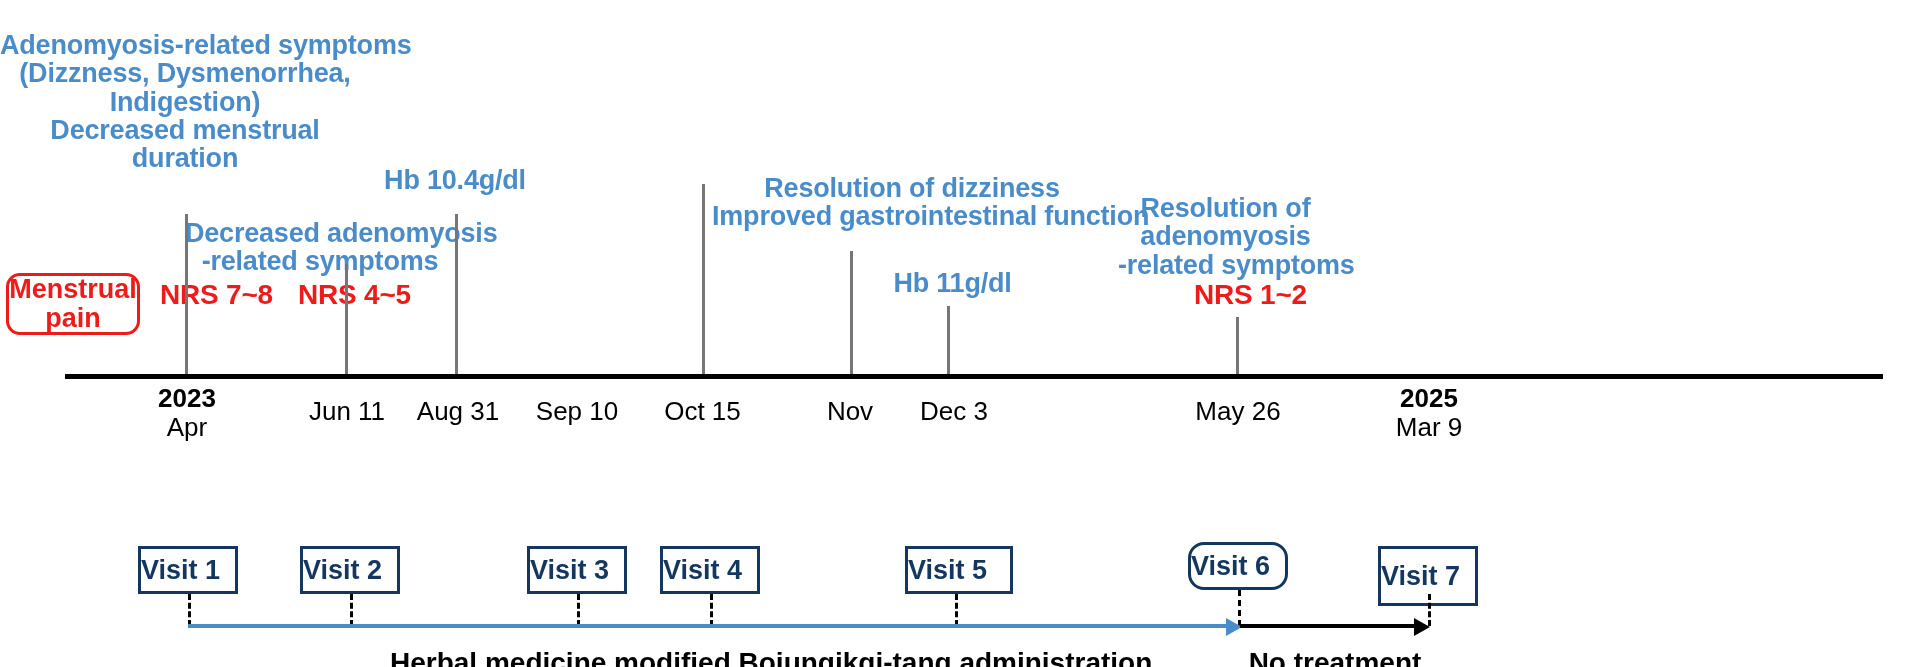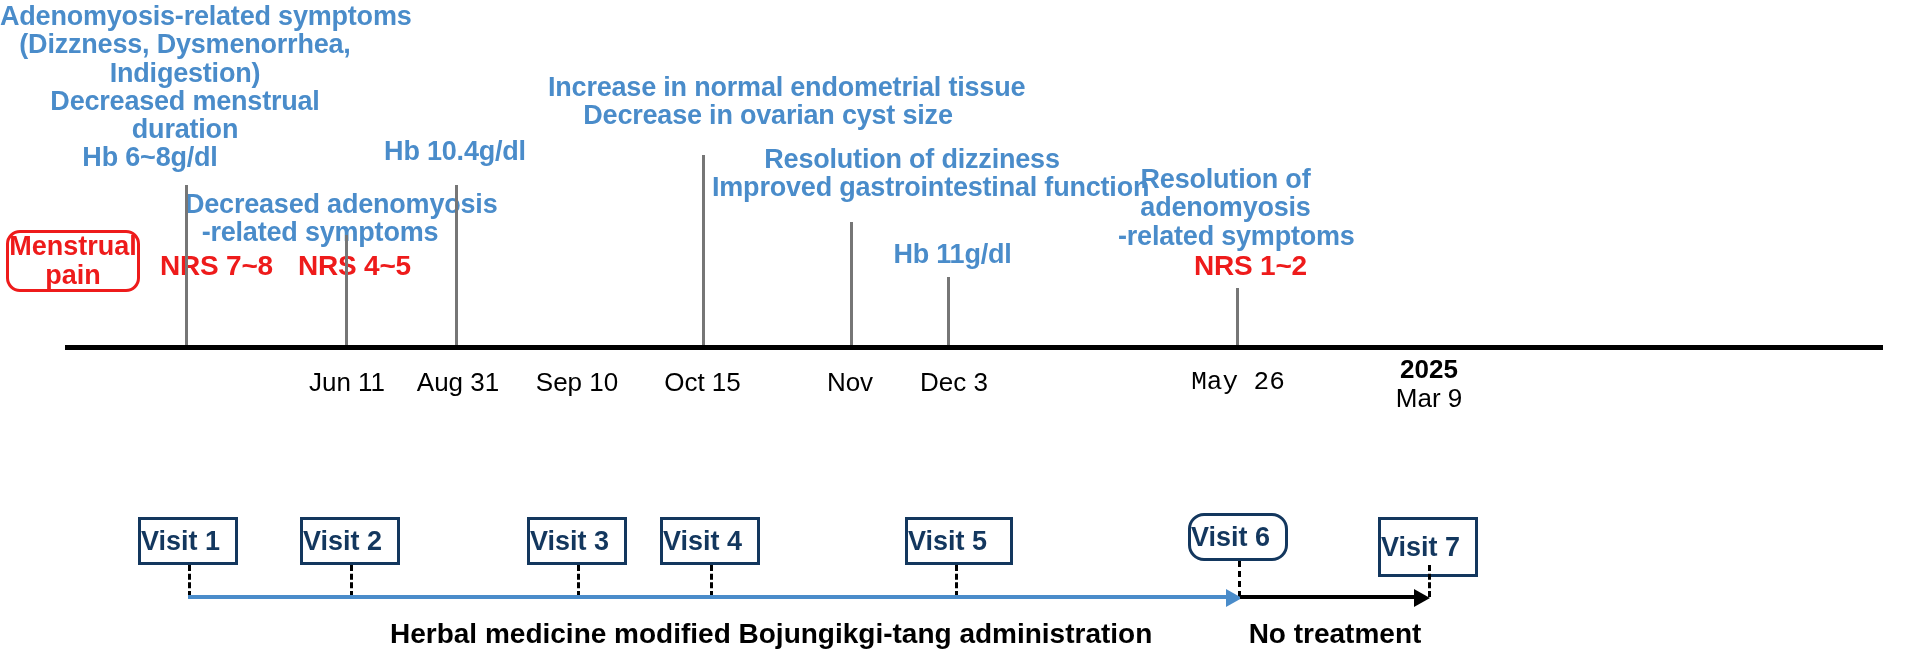--- a/index.html
+++ b/index.html
@@ -9,21 +9,21 @@
   }
   #stage{
     position:relative;
     width:1906px;
     height:667px;
     background:#ffffff;
     overflow:hidden;
   }
 
   
-  .abs{position:absolute;}
+  .abs{position:absolute;margin-top:29px;}
 
   
   .ann{
     color:#4a8cca;
     font-weight:bold;
     font-size:27px;
     line-height:1.05;
     white-space:pre;
     letter-spacing:-0.2px;
   }
@@ -121,79 +121,80 @@
 <body>
 
 <div id="stage">
 
   <div class="abs ann center" style="left:0px;top:2px;width:370px;">Adenomyosis-related symptoms
 (Dizzness, Dysmenorrhea,
 Indigestion)
 Decreased menstrual
 duration</div>
 
-  <div class="abs ann center" style="left:55px;top:143px;width:190px;">Hb 6~8g/dl</div>
 
   <div class="abs ann center" style="left:185px;top:190px;width:270px;">Decreased adenomyosis
 -related symptoms</div>
 
   <div class="abs ann center" style="left:375px;top:137px;width:160px;">Hb 10.4g/dl</div>
 
-  <div class="abs ann center" style="left:548px;top:73px;width:440px;">Increase in normal endometrial tissue
-Decrease in ovarian cyst size</div>
 
   <div class="abs ann center" style="left:712px;top:145px;width:400px;">Resolution of dizziness
 Improved gastrointestinal function</div>
 
   <div class="abs ann center" style="left:870px;top:240px;width:165px;">Hb 11g/dl</div>
 
   <div class="abs ann center" style="left:1118px;top:165px;width:215px;">Resolution of
 adenomyosis
 -related symptoms</div>
 
-  <div class="abs pain-box" style="left:6px;top:230px;width:134px;height:62px;">
+  <div class="abs pain-box" style="left:6px;top:244px;width:134px;height:62px;">
     <div>
       <span>Menstrual</span><br>
       <span>pain</span>
     </div>
   </div>
 
   <div class="abs nrs" style="left:160px;top:250px;">NRS 7~8</div>
   <div class="abs nrs" style="left:298px;top:250px;">NRS 4~5</div>
   <div class="abs nrs" style="left:1194px;top:250px;">NRS 1~2</div>
 
   <div class="abs tick" style="left:185px;top:185px;height:160px;"></div>
   <div class="abs tick" style="left:345px;top:235px;height:110px;"></div>
   <div class="abs tick" style="left:455px;top:185px;height:160px;"></div>
   <div class="abs tick" style="left:702px;top:155px;height:190px;"></div>
   <div class="abs tick" style="left:850px;top:222px;height:123px;"></div>
   <div class="abs tick" style="left:947px;top:277px;height:68px;"></div>
   <div class="abs tick" style="left:1236px;top:288px;height:57px;"></div>
 
   <div class="abs axis" style="left:65px;top:345px;width:1818px;"></div>
 
+  <div class="abs date" style="left:128px;top:355px;width:118px;">
+    <span class="yr">2023</span>
+    <span class="md">Apr</span>
+  </div>
   <div class="abs date" style="left:288px;top:368px;width:118px;">
     <span class="md">Jun 11</span>
   </div>
   <div class="abs date" style="left:398px;top:368px;width:120px;">
     <span class="md">Aug 31</span>
   </div>
   <div class="abs date" style="left:518px;top:368px;width:118px;">
     <span class="md">Sep 10</span>
   </div>
   <div class="abs date" style="left:645px;top:368px;width:115px;">
     <span class="md">Oct 15</span>
   </div>
   <div class="abs date" style="left:800px;top:368px;width:100px;">
     <span class="md">Nov</span>
   </div>
   <div class="abs date" style="left:900px;top:368px;width:108px;">
     <span class="md">Dec 3</span>
   </div>
-  <div class="abs date" style="left:1178px;top:368px;width:120px;font-family:Liberation Mono, monospace;">
+  <div class="abs date" style="left:1178px;top:368px;width:120px;">
     <span class="md">May 26</span>
   </div>
   <div class="abs date" style="left:1370px;top:355px;width:118px;">
     <span class="yr">2025</span>
     <span class="md">Mar 9</span>
   </div>
 
   <div class="abs visit" style="left:138px;top:517px;width:100px;height:48px;">
     <span>Visit 1</span>
   </div>

